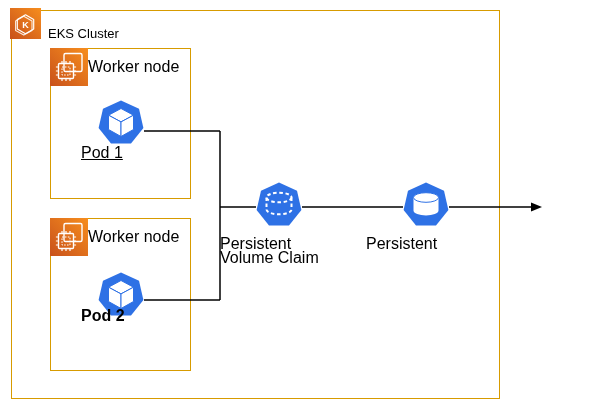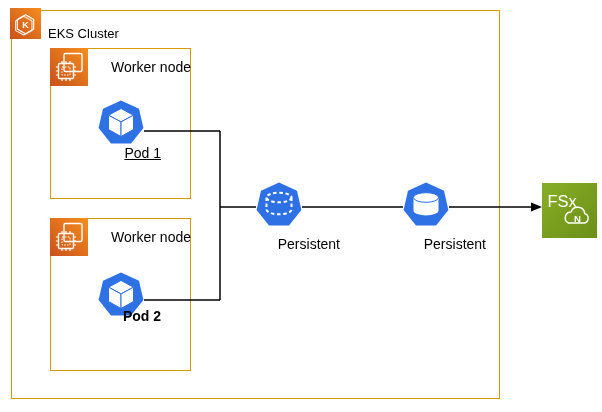--- a/index.html
+++ b/index.html
@@ -1,21 +1,21 @@
 <!DOCTYPE html>
 <html><head>
 <meta charset="utf-8">
 <style>
   html,body{margin:0;padding:0;background:#fff;}
   .canvas{
     position:relative;width:602px;height:412px;background:#ffffff;
     font-family:"Liberation Sans",sans-serif;color:#000;overflow:hidden;
   }
   .obox{position:absolute;border:1px solid #D79B00;background:#ffffff;box-sizing:border-box;}
-  .lbl{position:absolute;font-size:14px;line-height:14px;color:#000;text-align:right;}
+  .lbl{position:absolute;font-size:16px;line-height:14px;color:#000;text-align:left;}
   .lbl-left{text-align:left;}
   .connectors{position:absolute;left:0;top:0;width:602px;height:412px;z-index:2;pointer-events:none;}
   .icon{position:absolute;z-index:3;}
   .txt{z-index:3;}
   .eks-title{font-size:13px;}
 </style>
 </head>
 <body>
 
 <div class="canvas">
@@ -109,41 +109,28 @@
   <div class="icon" style="left:256px;top:182px;width:46px;height:46px;">
     <svg width="46" height="46" viewBox="0 0 46 46" xmlns="http://www.w3.org/2000/svg">
       <polygon points="23,0.5 41,8.7 45.4,28.1 33,43.5 13,43.5 0.6,28.1 5,8.7" fill="#2E71E5"></polygon>
       <ellipse cx="23" cy="15.5" rx="12.5" ry="4.8" fill="none" stroke="#fff" stroke-width="2" stroke-dasharray="3.5,2.6"></ellipse>
       <path d="M10.5,15.5 V27.5 M35.5,15.5 V27.5" fill="none" stroke="#fff" stroke-width="2" stroke-dasharray="3.5,2.6"></path>
       <path d="M10.5,27.5 A12.5,4.8 0 0 0 35.5,27.5" fill="none" stroke="#fff" stroke-width="2" stroke-dasharray="3.5,2.6"></path>
     </svg>
   </div>
   <div class="lbl txt" style="left:220px;top:237px;width:120px;">
     <div>Persistent</div>
+    <div>Volume Claim</div>
   </div>
 
   <div class="icon" style="left:403px;top:182px;width:46px;height:46px;">
     <svg width="46" height="46" viewBox="0 0 46 46" xmlns="http://www.w3.org/2000/svg">
       <polygon points="23,0.5 41,8.7 45.4,28.1 33,43.5 13,43.5 0.6,28.1 5,8.7" fill="#2E71E5"></polygon>
       <path d="M10.5,15.5 V28.5 A12.5,5 0 0 0 35.5,28.5 V15.5 Z" fill="#fff"></path>
       <ellipse cx="23" cy="15.5" rx="12.5" ry="4.8" fill="#fff" stroke="#2E71E5" stroke-width="1"></ellipse>
     </svg>
   </div>
   <div class="lbl txt" style="left:366px;top:237px;width:120px;">
     <div>Persistent</div>
   </div>
 
-  <div class="icon" style="left:542px;top:183px;width:55px;height:55px;">
-    <svg width="55" height="55" viewBox="0 0 55 55" xmlns="http://www.w3.org/2000/svg">
-      <defs>
-        <linearGradient id="gFsx" x1="0" y1="0" x2="1" y2="1">
-          <stop offset="0" stop-color="#87AE27"></stop>
-            <stop offset="1" stop-color="#6C8F17"></stop>
-        </linearGradient>
-      </defs>
-      <rect width="55" height="55" fill="url(#gFsx)"></rect>
-      <text x="5.5" y="24" font-size="16.5" fill="#fff" font-family="Liberation Sans, sans-serif">FSx</text>
-      <path d="M26.5,40 h15 a4.8,4.8 0 0 0 1.2,-9.4 a7,7 0 0 0 -13.6,-1.6 a5.8,5.8 0 0 0 -2.6,11 z" fill="none" stroke="#fff" stroke-width="1.4" stroke-linejoin="round"></path>
-      <text x="35.5" y="38.5" font-size="9.5" font-weight="bold" fill="#fff" text-anchor="middle" font-family="Liberation Sans, sans-serif">N</text>
-    </svg>
-  </div>
 
 </div>
 
 </body></html>

